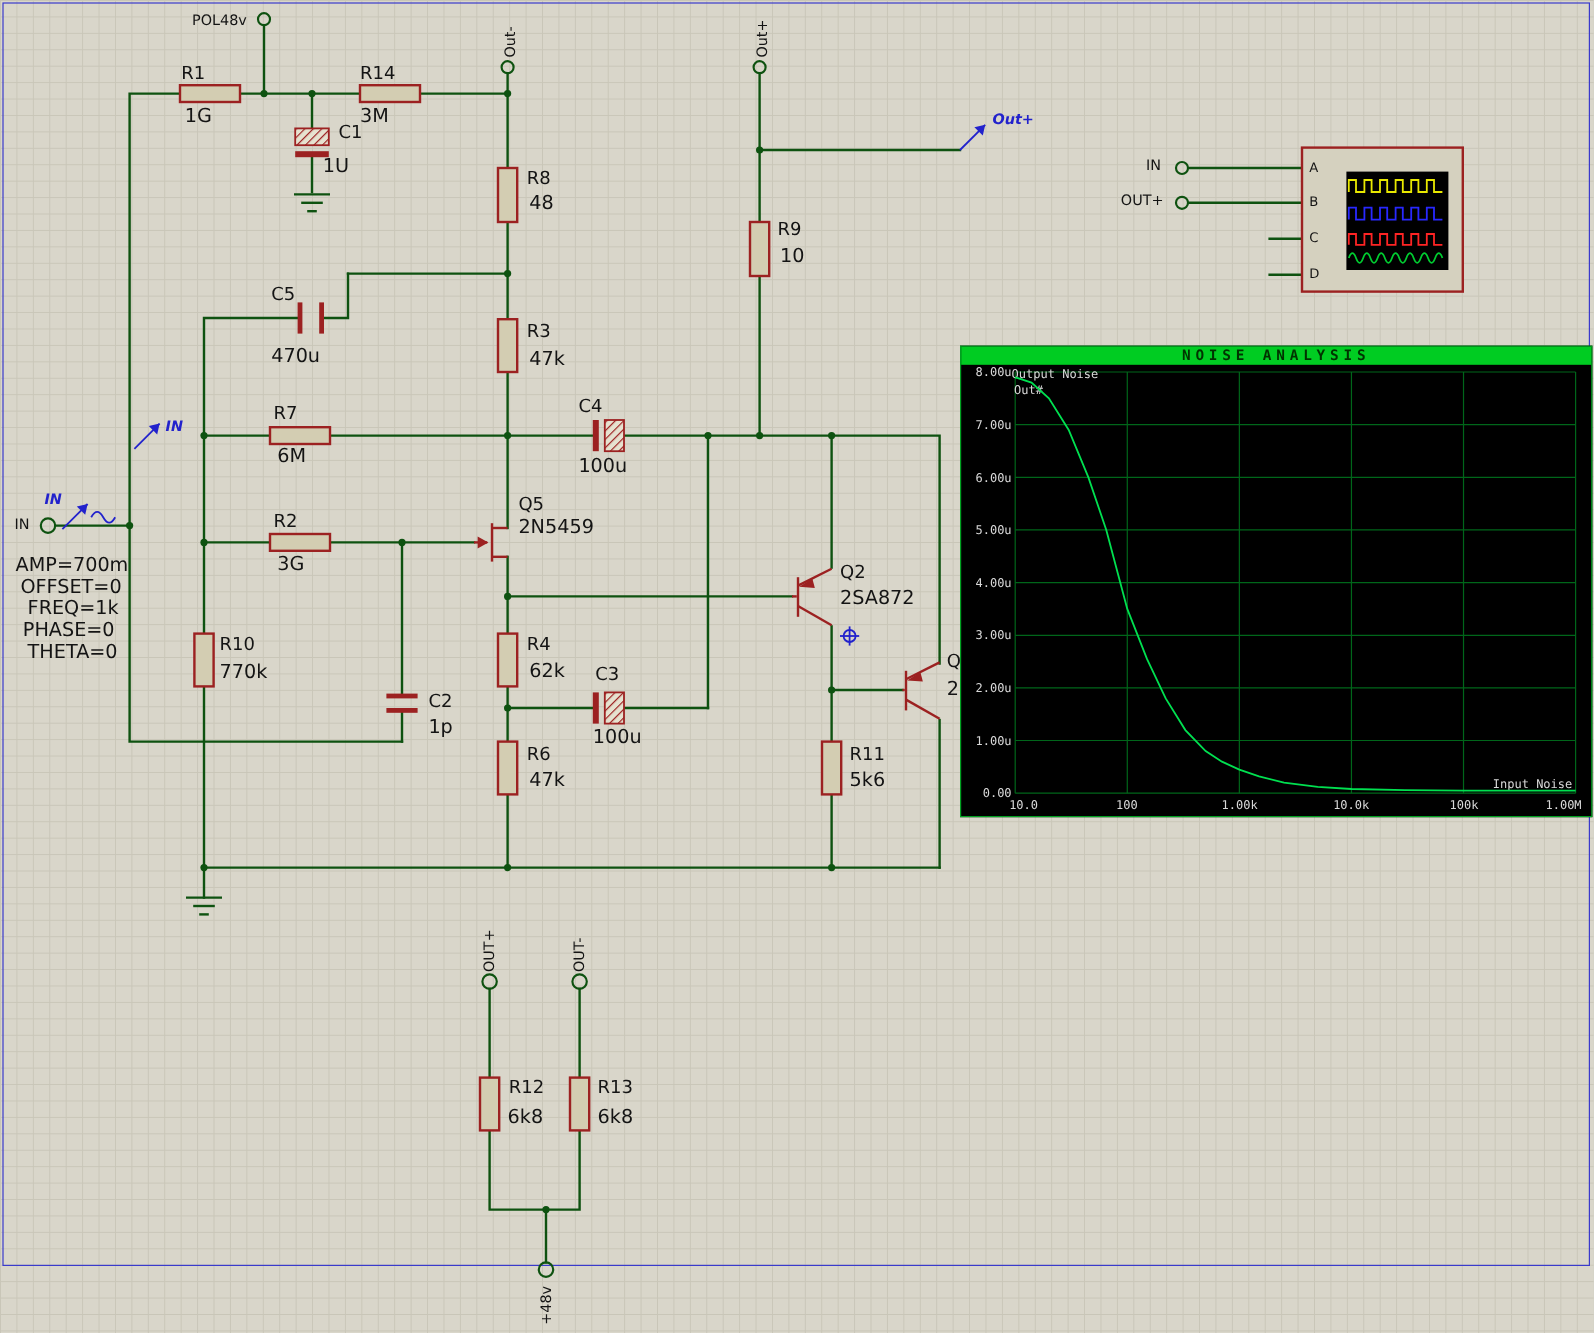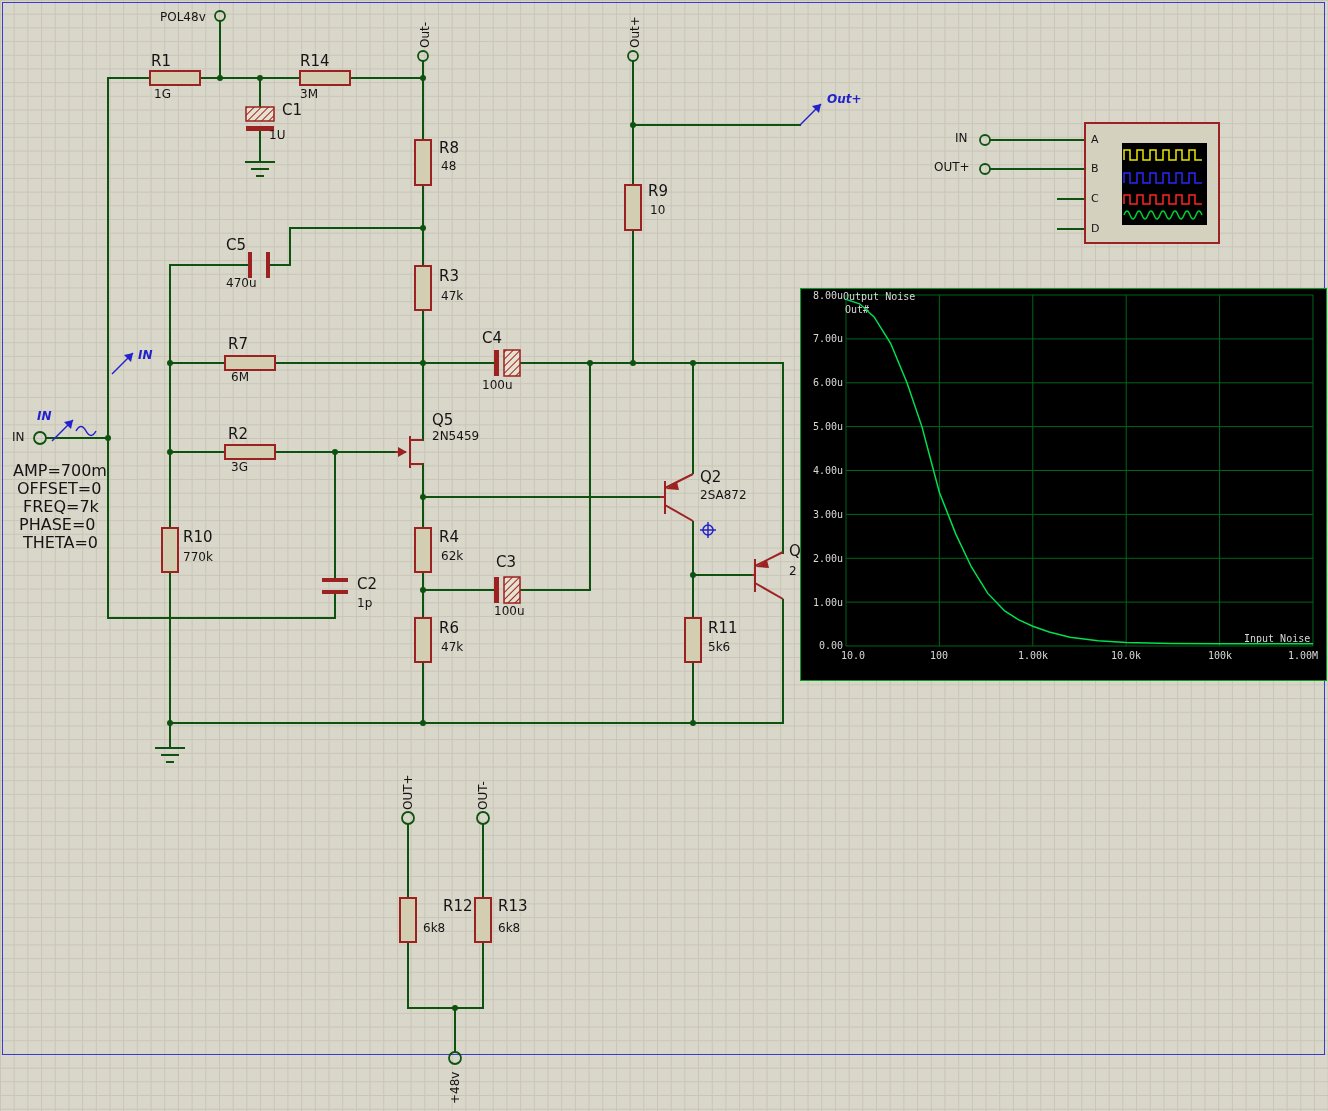--- a/index.html
+++ b/index.html
@@ -8,21 +8,21 @@
     background-color:var(--canvas-bg,#d9d6ca);
     background-image:linear-gradient(var(--grid-line,#c9c6b8) 1px,transparent 1px),
                      linear-gradient(90deg,var(--grid-line,#c9c6b8) 1px,transparent 1px);
     background-size:13.7px 13.7px;
     font-family:"DejaVu Sans",sans-serif;
   }
   .sheet-border{position:absolute;left:2px;top:2px;width:1321px;height:1051px;
     border:1px solid var(--sheet-border,#3a3acc);pointer-events:none}
   svg.schem{position:absolute;left:0;top:0}
   .lbl{position:absolute;color:var(--text,#141414);font-size:15px;line-height:1.1;white-space:nowrap}
-  .val{font-size:12px}
+  .val{font-size:16px}
   .net{font-size:12px}
   .gen{font-size:16px}
   .pin{font-size:11px}
   .blue{color:var(--accent-blue,#2222cc);font-style:italic;font-weight:bold;font-size:12px}
   .vlabel{transform:rotate(-90deg);transform-origin:0 0}
   .w{stroke:var(--wire,#0e5210);stroke-width:2;fill:none;stroke-linecap:square}
   .cw{stroke:var(--component,#9c2121);stroke-width:2;fill:none}
   .rbody{fill:var(--component-fill,#d3cdb2);stroke:var(--component,#9c2121);stroke-width:2}
   .cfill{fill:var(--component,#9c2121)}
   .dotj{fill:var(--wire,#0e5210)}
@@ -260,38 +260,38 @@
   <div class="lbl" style="left:151px;top:53px">R1</div>
   <div class="lbl val" style="left:154px;top:88px">1G</div>
   <div class="lbl" style="left:300px;top:53px">R14</div>
   <div class="lbl val" style="left:300px;top:88px">3M</div>
   <div class="lbl" style="left:282px;top:102px">C1</div>
   <div class="lbl val" style="left:269px;top:129px">1U</div>
   <div class="lbl net vlabel" style="left:419px;top:48px">Out-</div>
   <div class="lbl" style="left:439px;top:140px">R8</div>
   <div class="lbl val" style="left:441px;top:160px">48</div>
   <div class="lbl" style="left:226px;top:237px">C5</div>
-  <div class="lbl val" style="left:226px;top:277px">470u</div>
+  <div class="lbl val" style="left:226px;top:288px">470u</div>
   <div class="lbl" style="left:439px;top:268px">R3</div>
   <div class="lbl val" style="left:441px;top:290px">47k</div>
   <div class="lbl" style="left:228px;top:336px">R7</div>
   <div class="lbl val" style="left:231px;top:371px">6M</div>
   <div class="lbl" style="left:482px;top:330px">C4</div>
   <div class="lbl val" style="left:482px;top:379px">100u</div>
   <div class="lbl" style="left:648px;top:183px">R9</div>
   <div class="lbl val" style="left:650px;top:204px">10</div>
   <div class="lbl net vlabel" style="left:629px;top:48px">Out+</div>
   <div class="lbl blue" style="left:827px;top:93px">Out+</div>
   <div class="lbl blue" style="left:138px;top:349px">IN</div>
   <div class="lbl blue" style="left:37px;top:410px">IN</div>
   <div class="lbl net" style="left:12px;top:431px">IN</div>
 
   <div class="lbl gen" style="left:13px;top:462px">AMP=700m</div>
   <div class="lbl gen" style="left:17px;top:480px">OFFSET=0</div>
-  <div class="lbl gen" style="left:23px;top:498px">FREQ=7k</div>
+  <div class="lbl gen" style="left:23px;top:498px">FREQ=1k</div>
   <div class="lbl gen" style="left:19px;top:516px">PHASE=0</div>
   <div class="lbl gen" style="left:23px;top:534px">THETA=0</div>
 
   <div class="lbl" style="left:228px;top:426px">R2</div>
   <div class="lbl val" style="left:231px;top:461px">3G</div>
   <div class="lbl" style="left:432px;top:412px">Q5</div>
   <div class="lbl val" style="left:432px;top:430px">2N5459</div>
   <div class="lbl" style="left:183px;top:529px">R10</div>
   <div class="lbl val" style="left:183px;top:551px">770k</div>
   <div class="lbl" style="left:357px;top:576px">C2</div>
@@ -311,27 +311,28 @@
 
   <div class="lbl net" style="left:955px;top:132px">IN</div>
   <div class="lbl net" style="left:934px;top:161px">OUT+</div>
   <div class="lbl pin" style="left:1091px;top:134px">A</div>
   <div class="lbl pin" style="left:1091px;top:163px">B</div>
   <div class="lbl pin" style="left:1091px;top:193px">C</div>
   <div class="lbl pin" style="left:1091px;top:223px">D</div>
 
   <div class="lbl net vlabel" style="left:402px;top:810px">OUT+</div>
   <div class="lbl net vlabel" style="left:477px;top:810px">OUT-</div>
-  <div class="lbl" style="left:443px;top:898px">R12</div>
+  <div class="lbl" style="left:424px;top:898px">R12</div>
   <div class="lbl val" style="left:423px;top:922px">6k8</div>
   <div class="lbl" style="left:498px;top:898px">R13</div>
   <div class="lbl val" style="left:498px;top:922px">6k8</div>
   <div class="lbl net vlabel" style="left:449px;top:1104px">+48v</div>
 
   <div class="graph" style="left:800px;top:288px;width:525px;height:391px">
+    <div class="graph-titlebar">NOISE ANALYSIS</div>
     <svg width="525" height="376">
       <g>
         <line class="ggrid" x1="45" y1="6" x2="512" y2="6"></line>
         <line class="ggrid" x1="45" y1="49.9" x2="512" y2="49.9"></line>
         <line class="ggrid" x1="45" y1="93.8" x2="512" y2="93.8"></line>
         <line class="ggrid" x1="45" y1="137.6" x2="512" y2="137.6"></line>
         <line class="ggrid" x1="45" y1="181.5" x2="512" y2="181.5"></line>
         <line class="ggrid" x1="45" y1="225.4" x2="512" y2="225.4"></line>
         <line class="ggrid" x1="45" y1="269.3" x2="512" y2="269.3"></line>
         <line class="ggrid" x1="45" y1="313.1" x2="512" y2="313.1"></line>

